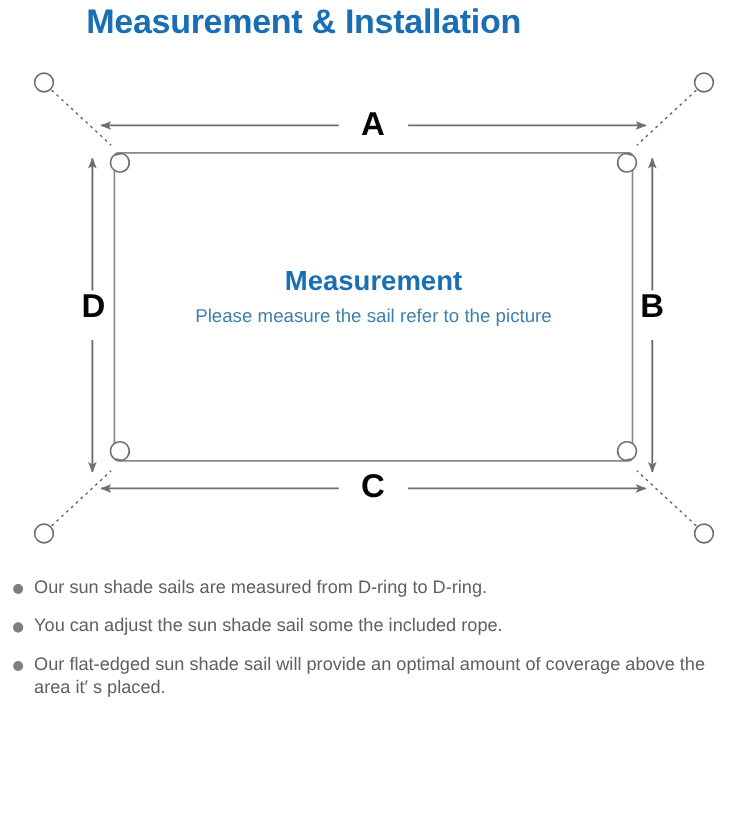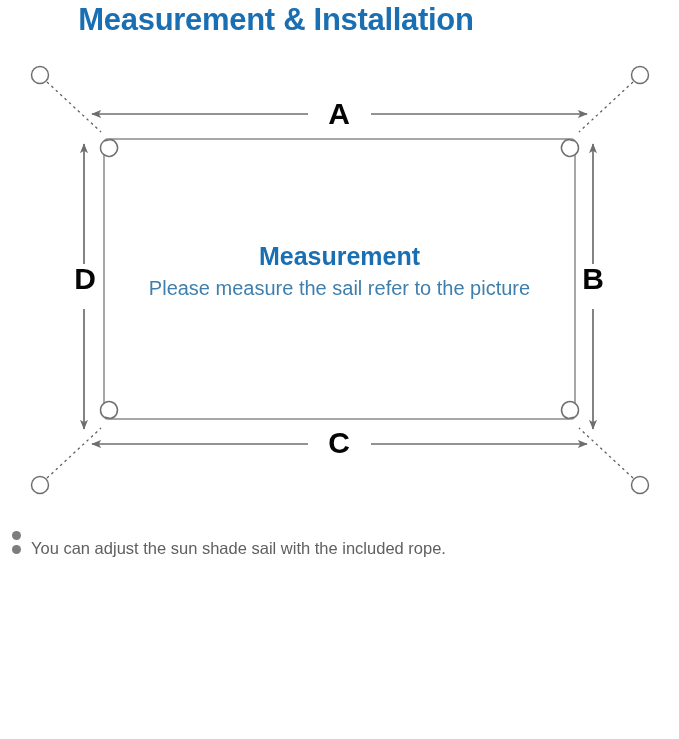--- a/index.html
+++ b/index.html
@@ -64,21 +64,21 @@
   }
   #inner-title {
     top: 195px;
     font-size: 25px;
     font-weight: bold;
     color: #1a6fb3;
     line-height: 30px;
   }
   #inner-sub {
     top: 232px;
-    font-size: 20px;
+    font-size: 17px;
     color: #3f7fae;
     line-height: 20px;
   }
 
   
   #notes {
     position: absolute;
     left: 0;
     top: 524px;
     width: 679px;
@@ -160,18 +160,26 @@
   <div class="dim-letter" id="letter-d">D</div>
   <div class="dim-letter" id="letter-b">B</div>
 
   <div class="inner-label" id="inner-title">Measurement</div>
   <div class="inner-label" id="inner-sub">Please measure the sail refer to the picture</div>
 </div>
 
 <div id="notes">
   <div class="note-item">
     <span class="note-bullet"></span>
+    <span>Our sun shade sails are measured from D-ring to D-ring.</span>
   </div>
   <div class="note-item">
     <span class="note-bullet"></span>
-    <span>You can adjust the sun shade sail with the included rope.</span>
+  </div>
+  <div class="note-item">
+    <span class="note-bullet"></span>
+    <span>You can adjust the sun shade sail some the included rope.</span>
+  </div>
+  <div class="note-item">
+    <span class="note-bullet"></span>
+    <span>Our flat-edged sun shade sail will provide an optimal amount of coverage above the area it′ s placed.</span>
   </div>
 </div>
 
 </body></html>

